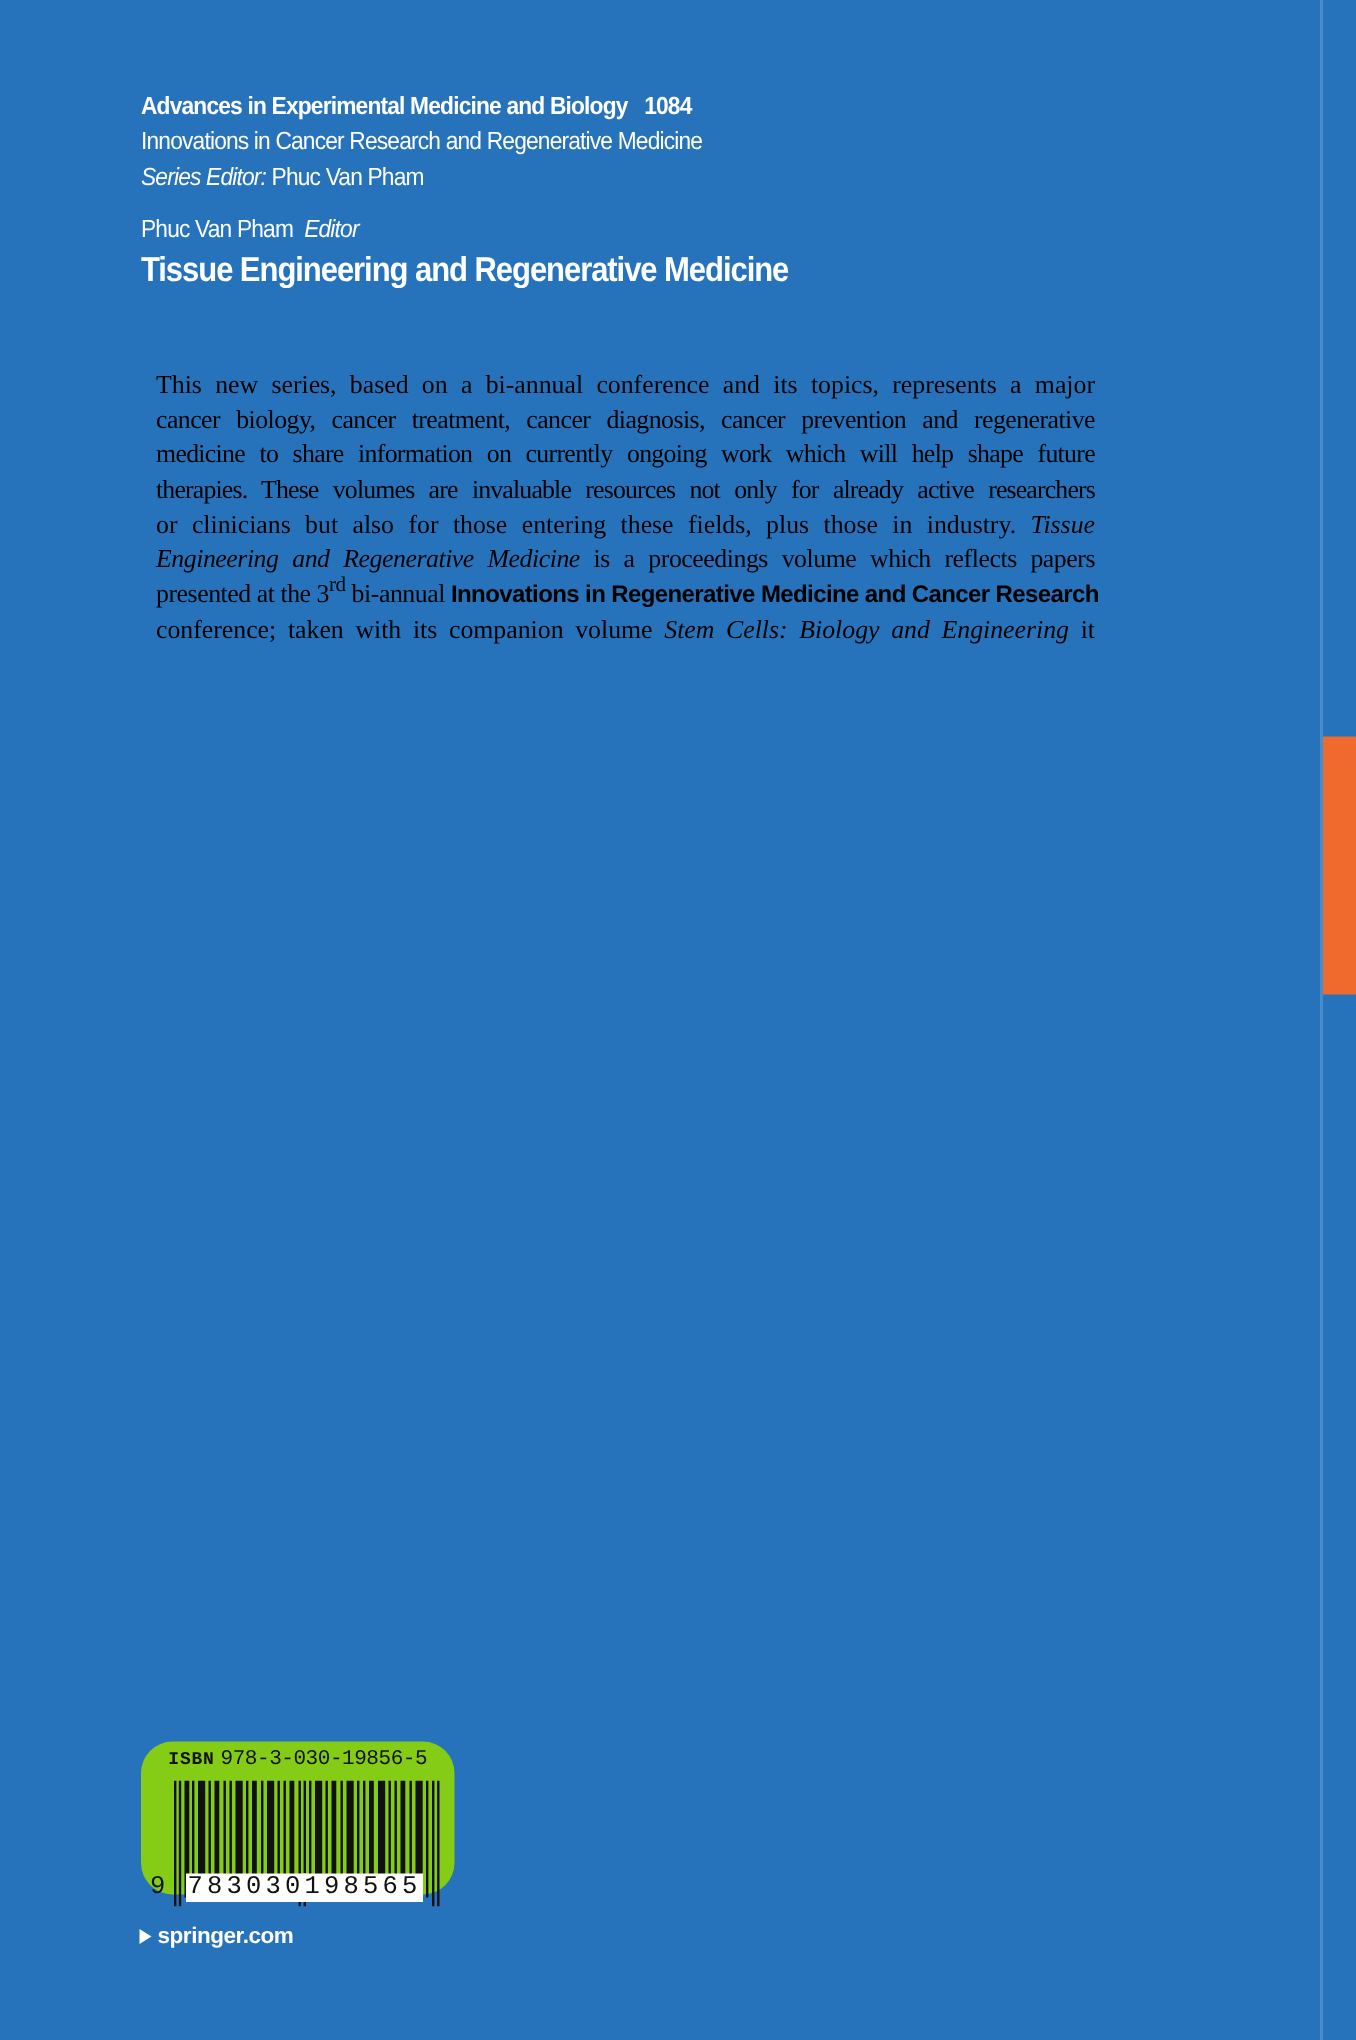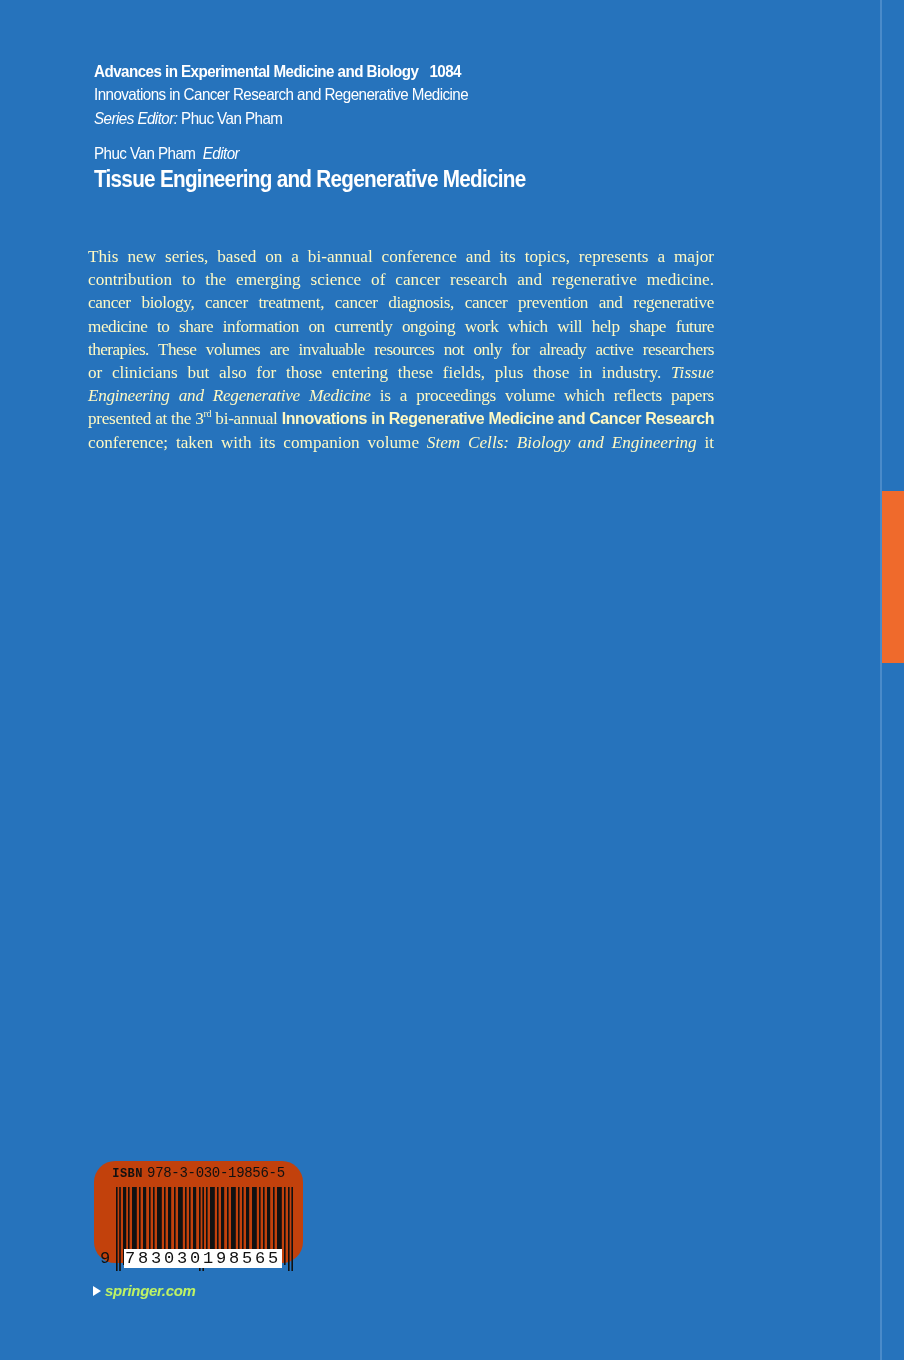--- a/index.html
+++ b/index.html
@@ -39,57 +39,57 @@
     margin-top:12px;
     font-size:16.5px; letter-spacing:-0.6px; line-height:22px;
     transform:scaleX(0.92); transform-origin:left; white-space:nowrap;
   }
   .editor-line .role { font-style:italic; margin-left:8px; }
   .book-title {
     font-size:23px; font-weight:bold; letter-spacing:-0.8px; line-height:30px;
     transform:scaleX(0.9); transform-origin:left; white-space:nowrap;
   }
   .blurb {
-    position:absolute; left:88px; top:245px; width:626px;
+    position:absolute; left:104px; top:245px; width:626px;
     font-family:"Liberation Serif", serif;
     font-size:17.2px; line-height:23.2px;
-    text-align:justify; color:#fef9c3;
+    text-align:justify; color:#000000;
   }
   .blurb .line { display:block; white-space:nowrap; text-align:justify; text-align-last:justify; }
   .blurb .line.last { text-align-last:justify; }
   .blurb i { }
   .blurb .sans-bold {
     font-family:Liberation Sans, sans-serif; font-weight:bold;
     font-size:16px; letter-spacing:-0.4px;
   }
-  .blurb sup { font-size:10px; line-height:0; }
+  .blurb sup { font-size:14px; line-height:0; }
   .barcode-box {
     position:absolute; left:94px; top:1161px; width:209px; height:102px;
-    background:#c2410c; color:#111;border-radius:21px;
+    background:#84cc16; color:#111;border-radius:21px;
   }
   .isbn-text {
     position:absolute; left:0; top:4px; width:209px; text-align:center;
     font-family:"Liberation Mono", monospace; font-size:14px; letter-spacing:-0.3px;
   }
   .isbn-text .pre { font-weight:bold; font-size:12px; letter-spacing:0.5px; margin-right:4px; }
   .bars {
     position:absolute; left:22px; top:26px; width:180px; height:84px;
   }
   .digits {
     position:absolute; left:6px; top:88px; width:200px;
     font-family:"Liberation Mono", monospace; font-size:17px; color:#111;
   }
   .digits .first { position:absolute; left:0; top:0; }
   .digits .g1 { position:absolute; left:24px; top:0; letter-spacing:2.8px; background:#fff; padding:0 1px; }
   .digits .g2 { position:absolute; left:102px; top:0; letter-spacing:2.8px; background:#fff; padding:0 1px; }
   .site {
     position:absolute; left:93px; top:1282px;
     font-family:"Liberation Sans", sans-serif; font-weight:bold;
-    font-size:15px; letter-spacing:-0.3px; color:#bef264;
-    display:flex; align-items:center; gap:4px;font-style:italic;
+    font-size:15px; letter-spacing:-0.3px; color:#ffffff;
+    display:flex; align-items:center; gap:4px;
   }
   .site .arrow {
     width:0; height:0; border-left:8px solid #fff;
     border-top:5px solid transparent; border-bottom:5px solid transparent;
   }
 </style>
 </head>
 <body>
 
 <div class="spine-line"></div>
@@ -105,21 +105,20 @@
     <span>Phuc Van Pham</span>
   </div>
   <div class="editor-line">
     <span>Phuc Van Pham</span><span class="role">Editor</span>
   </div>
   <div class="book-title">Tissue Engineering and Regenerative Medicine</div>
 </div>
 
 <div class="blurb">
   <span class="line">This new series, based on a bi-annual conference and its topics, represents a major</span>
-  <span class="line">contribution to the emerging science of cancer research and regenerative medicine.</span>
   <span class="line" style="letter-spacing:-0.35px">cancer biology, cancer treatment, cancer diagnosis, cancer prevention and regenerative</span>
   <span class="line" style="letter-spacing:-0.45px">medicine to share information on currently ongoing work which will help shape future</span>
   <span class="line" style="letter-spacing:-0.55px">therapies. These volumes are invaluable resources not only for already active researchers</span>
   <span class="line"><span>or clinicians but also for those entering these fields, plus those in industry.</span> <i>Tissue</i></span>
   <span class="line" style="letter-spacing:-0.3px"><i>Engineering and Regenerative Medicine</i> <span>is a proceedings volume which reflects papers</span></span>
   <span class="line" style="letter-spacing:-0.3px"><span>presented at the 3</span><sup>rd</sup> <span>bi-annual</span> <span class="sans-bold">Innovations in Regenerative Medicine and Cancer Research</span></span>
   <span class="line"><span>conference; taken with its companion volume</span> <i>Stem Cells: Biology and Engineering</i> <span>it</span></span>
 </div>
 
 <div class="barcode-box">

